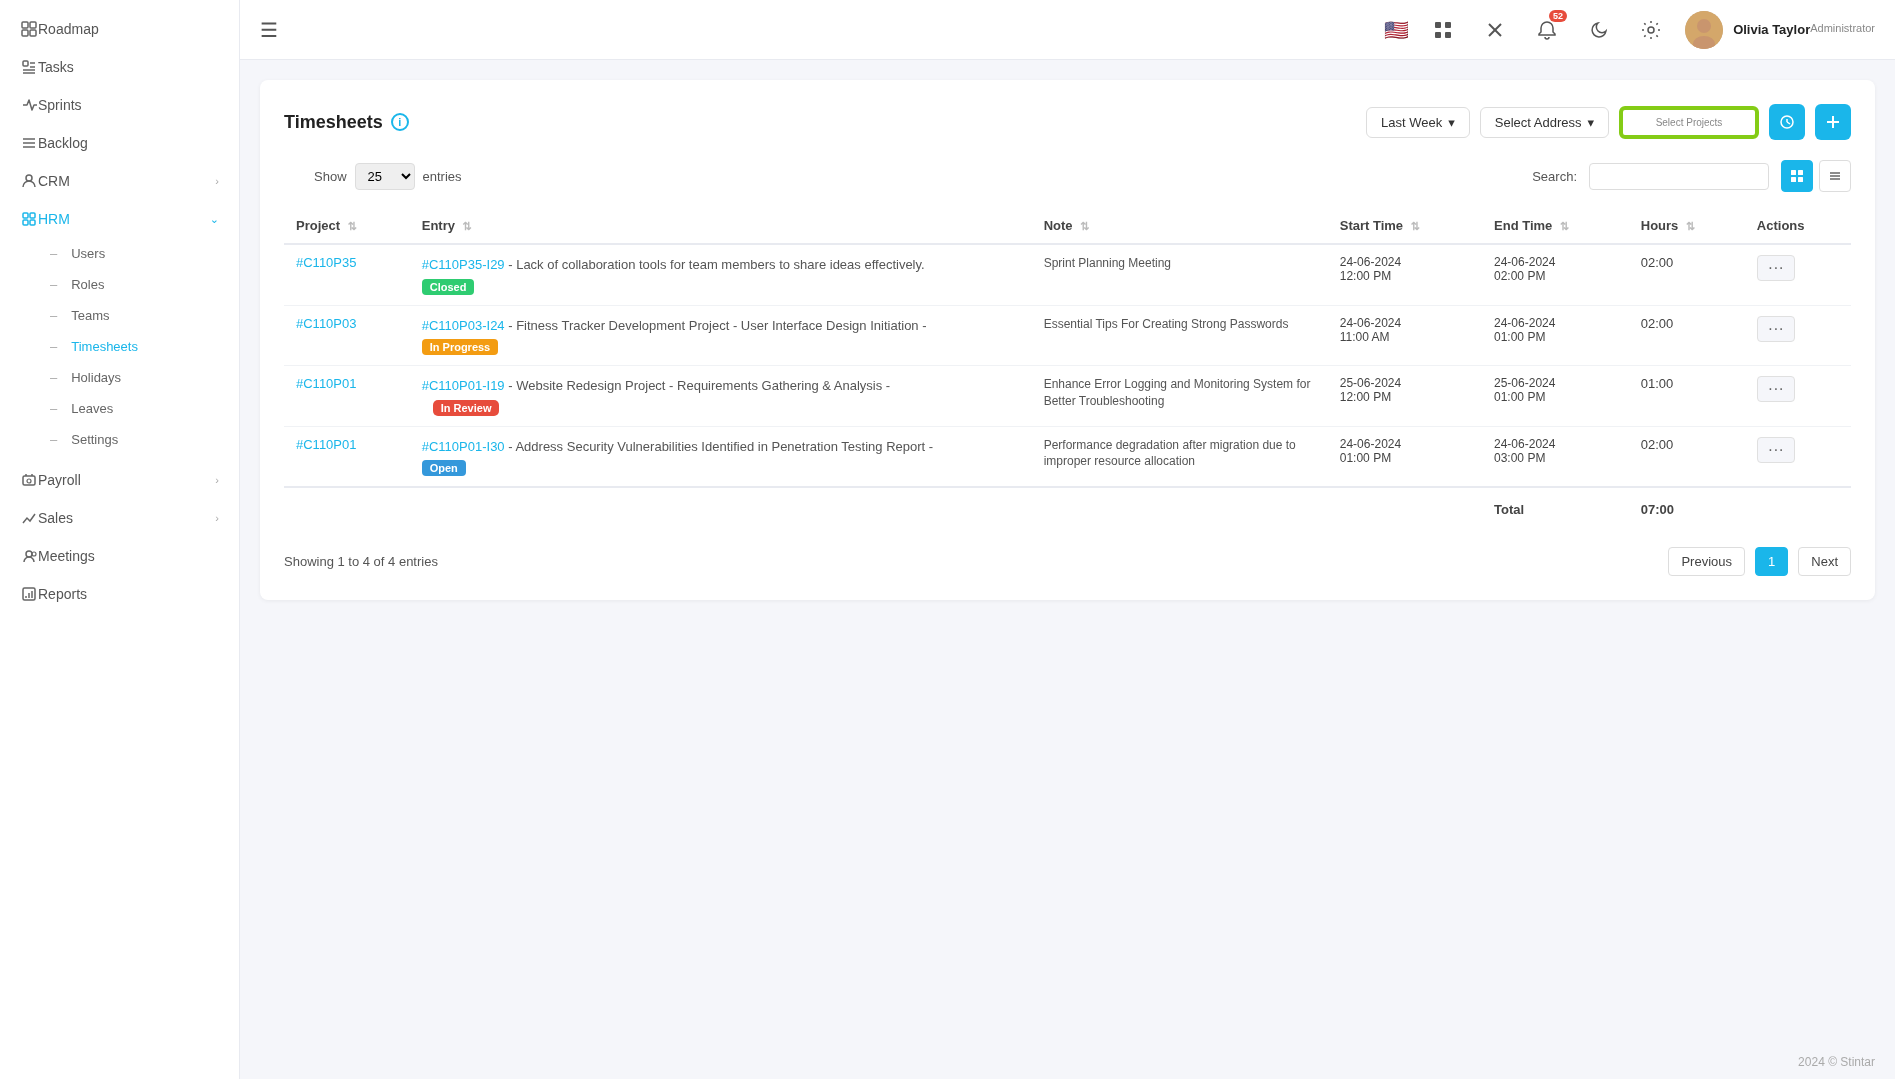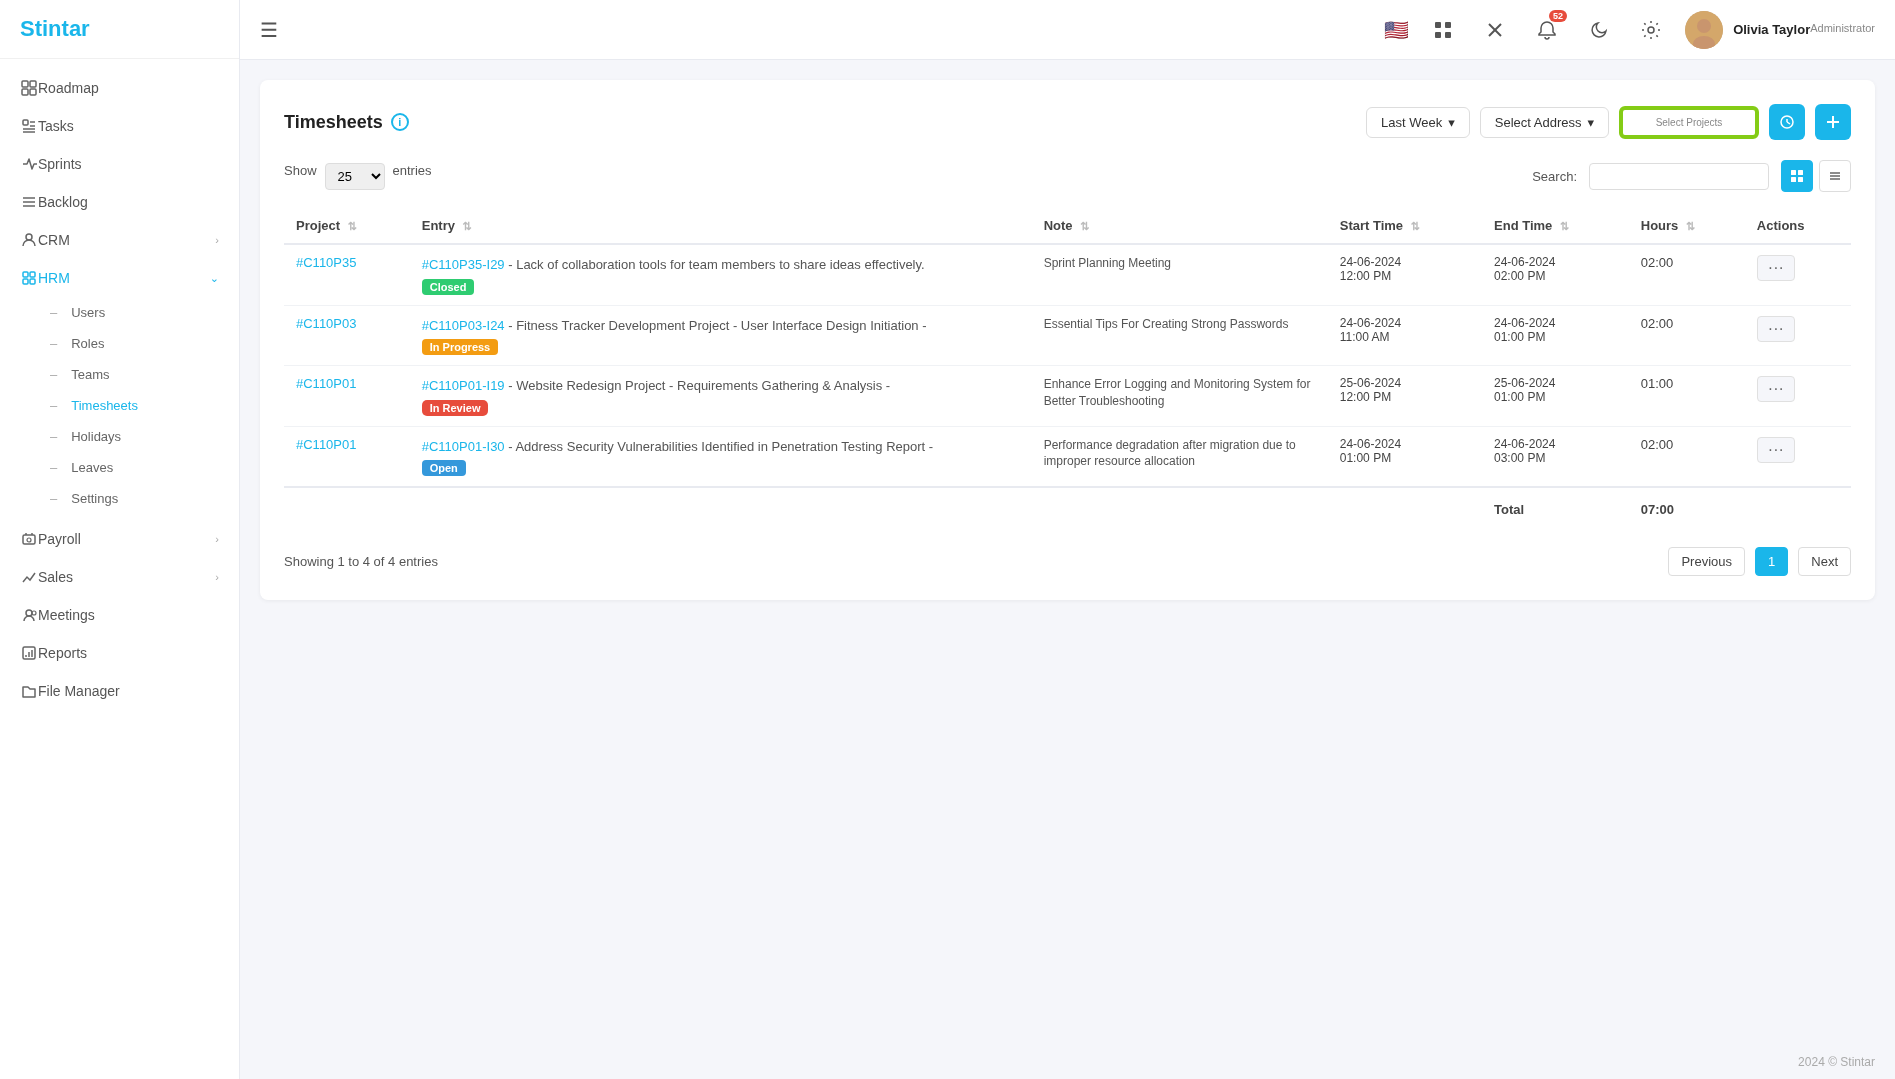--- a/index.html
+++ b/index.html
@@ -47,40 +47,40 @@
     .info-icon { width: 18px; height: 18px; border-radius: 50%; border: 2px solid #1ab6ea; color: #1ab6ea; display: flex; align-items: center; justify-content: center; font-size: 11px; font-weight: 700; cursor: pointer; }
     .header-controls { display: flex; align-items: center; gap: 10px; }
     .dropdown-btn { border: 1px solid #ddd; background: #fff; border-radius: 6px; padding: 7px 14px; font-size: 13px; cursor: pointer; display: flex; align-items: center; gap: 6px; color: #333; }
     .select-projects-btn { border: 4px solid #84cc16; background: #fff; border-radius: 6px; padding: 7px 14px; font-size: 10px; cursor: pointer; color: #888; min-width: 140px; }
     .icon-btn { width: 36px; height: 36px; border-radius: 6px; border: none; cursor: pointer; display: flex; align-items: center; justify-content: center; font-size: 16px; }
     .icon-btn.teal { background: #1ab6ea; color: #fff; }
     .icon-btn.plus { background: #1ab6ea; color: #fff; font-size: 20px; }
 
     
     .table-controls { display: flex; align-items: center; justify-content: space-between; margin-bottom: 16px; }
-    .show-entries { display: flex; gap: 8px; font-size: 13px; color: #555; }
+    .show-entries { display: flex; align-items: center; gap: 8px; font-size: 13px; color: #555; margin-left: 30px; }
     .entries-select { border: 1px solid #ddd; border-radius: 4px; padding: 4px 8px; font-size: 13px; }
     .search-wrap { display: flex; align-items: center; gap: 12px; }
     .search-label { font-size: 13px; color: #555; }
     .search-input { border: 1px solid #ddd; border-radius: 4px; padding: 5px 10px; font-size: 13px; width: 180px; }
     .view-toggle { display: flex; gap: 6px; }
     .view-btn { width: 32px; height: 32px; border-radius: 4px; border: 1px solid #ddd; background: #fff; cursor: pointer; display: flex; align-items: center; justify-content: center; font-size: 15px; color: #666; }
     .view-btn.active { background: #1ab6ea; color: #fff; border-color: #1ab6ea; }
 
     
     table { width: 100%; border-collapse: collapse; font-size: 13px; }
     th { text-align: left; padding: 10px 12px; color: #444; font-weight: 600; border-bottom: 2px solid #e8eaf0; white-space: nowrap; cursor: pointer; }
     th .sort-icon { color: #bbb; margin-left: 4px; font-size: 11px; }
     td { padding: 10px 12px; border-bottom: 1px solid #f0f2f5; vertical-align: top; color: #444; }
     tr:last-child td { border-bottom: none; }
     .project-link { color: #1ab6ea; text-decoration: none; font-weight: 500; }
     .entry-link { color: #1ab6ea; text-decoration: none; }
     .badge-closed { background: #2ecc71; color: #fff; border-radius: 4px; padding: 2px 8px; font-size: 11px; font-weight: 600; display: inline-block; }
     .badge-inprogress { background: #f39c12; color: #fff; border-radius: 4px; padding: 2px 8px; font-size: 11px; font-weight: 600; display: inline-block; }
-    .badge-inreview { background: #e74c3c; color: #fff; border-radius: 5px; padding: 2px 8px; font-size: 11px; font-weight: 600; display: inline-block; }
+    .badge-inreview { background: #e74c3c; color: #fff; border-radius: 5px; padding: 2px 8px; font-size: 11px; font-weight: 600; display: inline-block; margin-left: 11px; }
     .badge-open { background: #3498db; color: #fff; border-radius: 4px; padding: 2px 8px; font-size: 11px; font-weight: 600; display: inline-block; }
     .entry-cell { max-width: 420px; }
     .entry-text { color: #555; font-size: 13px; line-height: 1.5; }
     .note-cell { max-width: 200px; font-size: 12px; color: #555; line-height: 1.4; }
     .time-cell { white-space: nowrap; font-size: 12px; }
     .hours-cell { font-size: 13px; font-weight: 500; }
     .actions-btn { background: #f5f6fa; border: 1px solid #e0e0e0; border-radius: 4px; padding: 3px 10px; cursor: pointer; color: #666; font-size: 16px; }
     .total-row td { font-weight: 600; border-top: 2px solid #e8eaf0; padding-top: 14px; }
 
     
@@ -94,23 +94,20 @@
 
     
     .nav-item.hrm-parent { color: #1ab6ea; }
 
     .hamburger-icon { font-size: 20px; cursor: pointer; color: #555; }
   </style>
 </head>
 <body>
 
 <div class="sidebar">
-  <div class="sidebar-logo">
-    <span class="logo-text">Stintar</span>
-  </div>
   <nav class="sidebar-nav">
     <div class="nav-item">
       <span class="nav-icon">
         <svg width="16" height="16" viewBox="0 0 16 16" fill="none">
             <rect x="1" y="1" width="6" height="6" rx="1" stroke="#666" stroke-width="1.5"></rect>
             <rect x="9" y="1" width="6" height="6" rx="1" stroke="#666" stroke-width="1.5"></rect>
             <rect x="1" y="9" width="6" height="6" rx="1" stroke="#666" stroke-width="1.5"></rect>
             <rect x="9" y="9" width="6" height="6" rx="1" stroke="#666" stroke-width="1.5"></rect>
           </svg>
       </span>
@@ -212,28 +209,20 @@
     <div class="nav-item">
       <span class="nav-icon">
         <svg width="16" height="16" viewBox="0 0 16 16" fill="none">
             <rect x="2" y="2" width="12" height="12" rx="1.5" stroke="#666" stroke-width="1.5"></rect>
             <line x1="5" y1="10" x2="5" y2="12" stroke="#666" stroke-width="1.5"></line>
             <line x1="8" y1="7" x2="8" y2="12" stroke="#666" stroke-width="1.5"></line>
             <line x1="11" y1="5" x2="11" y2="12" stroke="#666" stroke-width="1.5"></line>
           </svg>
       </span>
       <span class="nav-label">Reports</span>
-    </div>
-    <div class="nav-item">
-      <span class="nav-icon">
-        <svg width="16" height="16" viewBox="0 0 16 16" fill="none">
-            <path d="M2 4h5l2 2h5v8H2z" stroke="#666" stroke-width="1.5" stroke-linejoin="round"></path>
-          </svg>
-      </span>
-      <span class="nav-label">File Manager</span>
     </div>
   </nav>
 </div>
 
 <div class="main">
 
   <div class="topbar">
     <div class="topbar-left">
       <span class="hamburger-icon">☰</span>
     </div>

